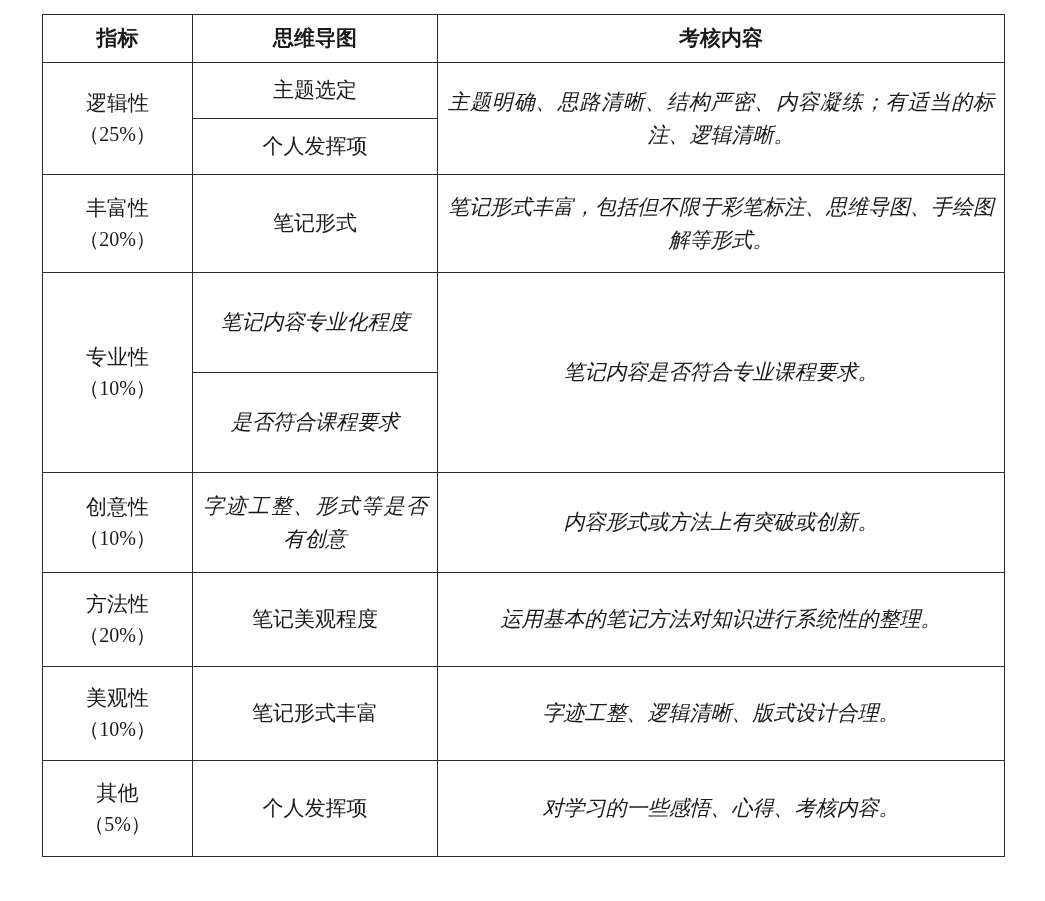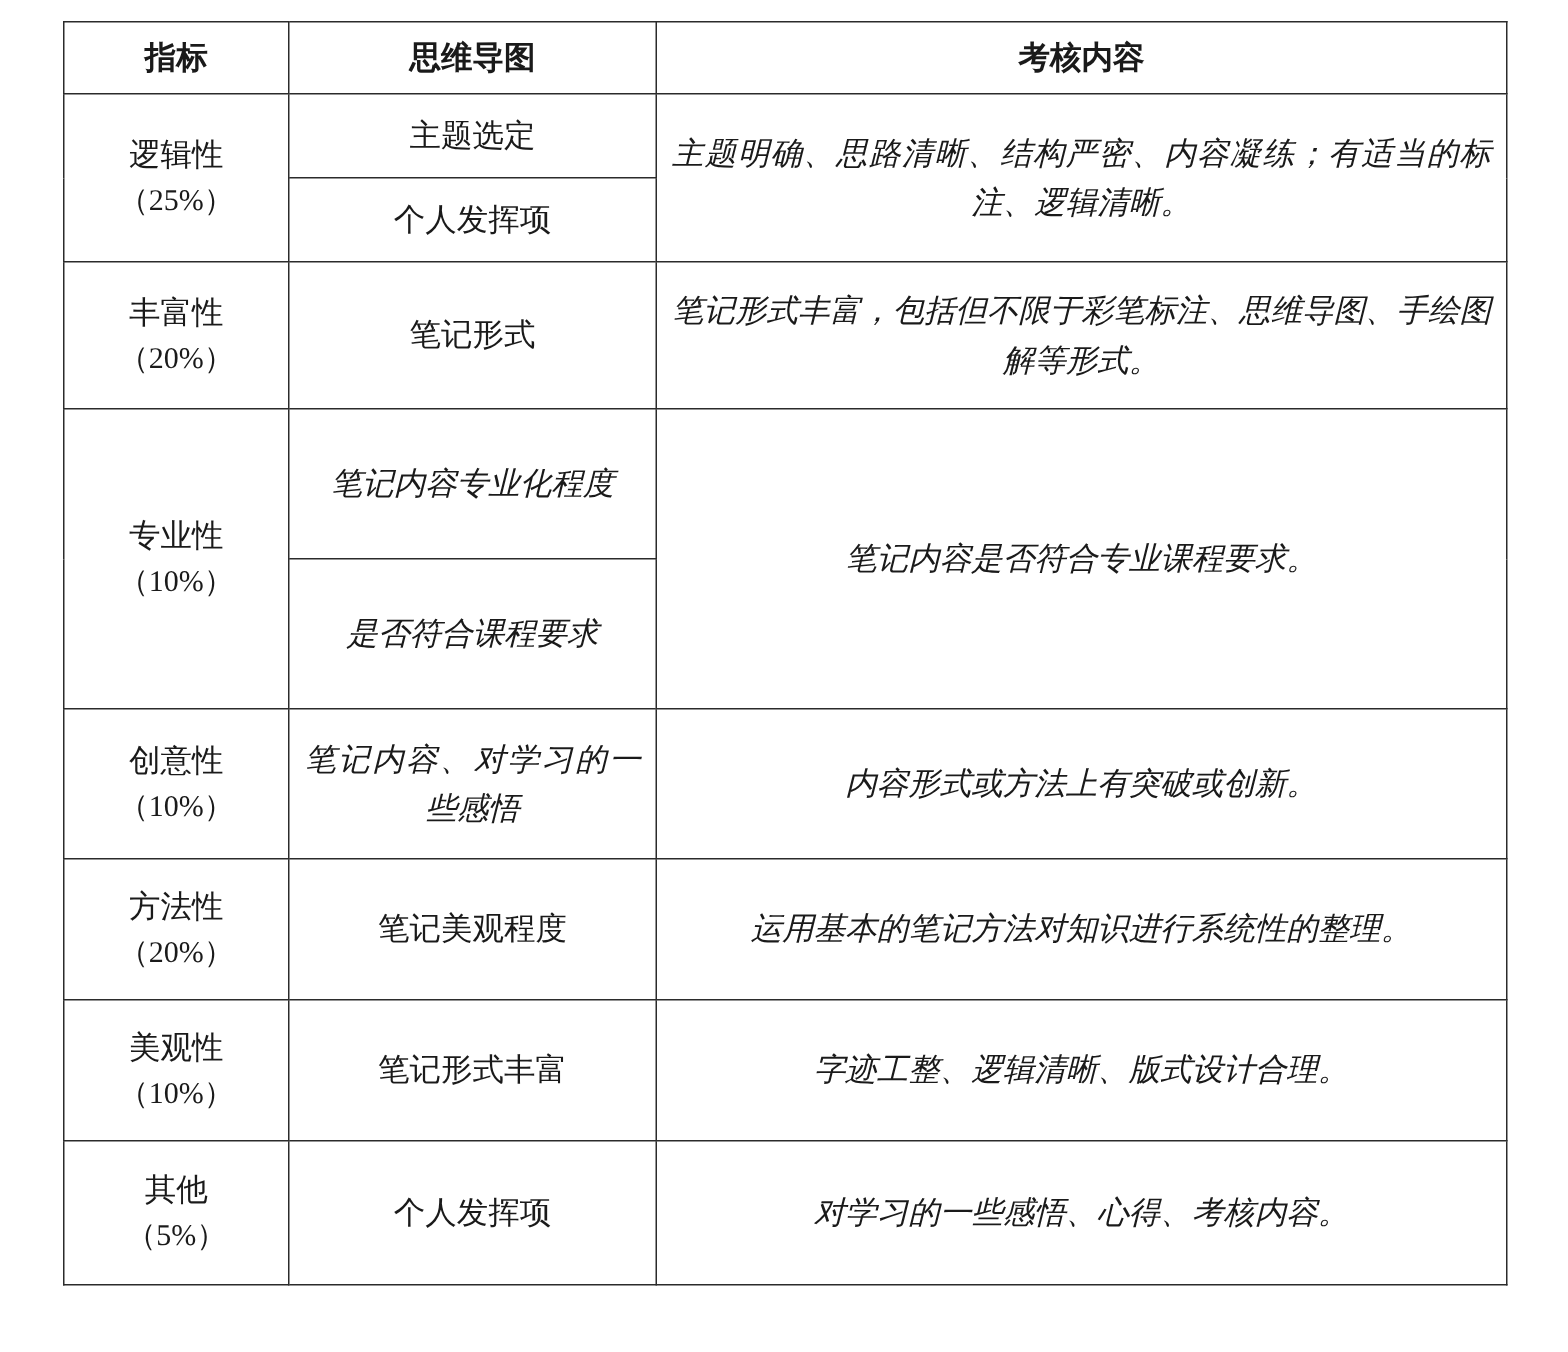--- a/index.html
+++ b/index.html
@@ -129,21 +129,21 @@
       </tr>
       <tr class="h-r5">
         <td class="sub desc justify">是否符合课程要求</td>
       </tr>
 
       <tr class="h-r6">
         <td class="cell-indicator">
           <span>创意性</span>
           <span class="pct">（10%）</span>
         </td>
-        <td class="sub desc justify">笔记内容、对学习的一些感悟</td>
+        <td class="sub desc justify">字迹工整、形式等是否有创意</td>
         <td class="desc">内容形式或方法上有突破或创新。</td>
       </tr>
 
       <tr class="h-r7">
         <td class="cell-indicator">
           <span>方法性</span>
           <span class="pct">（20%）</span>
         </td>
         <td class="sub">笔记美观程度</td>
         <td class="desc justify">运用基本的笔记方法对知识进行系统性的整理。</td>

